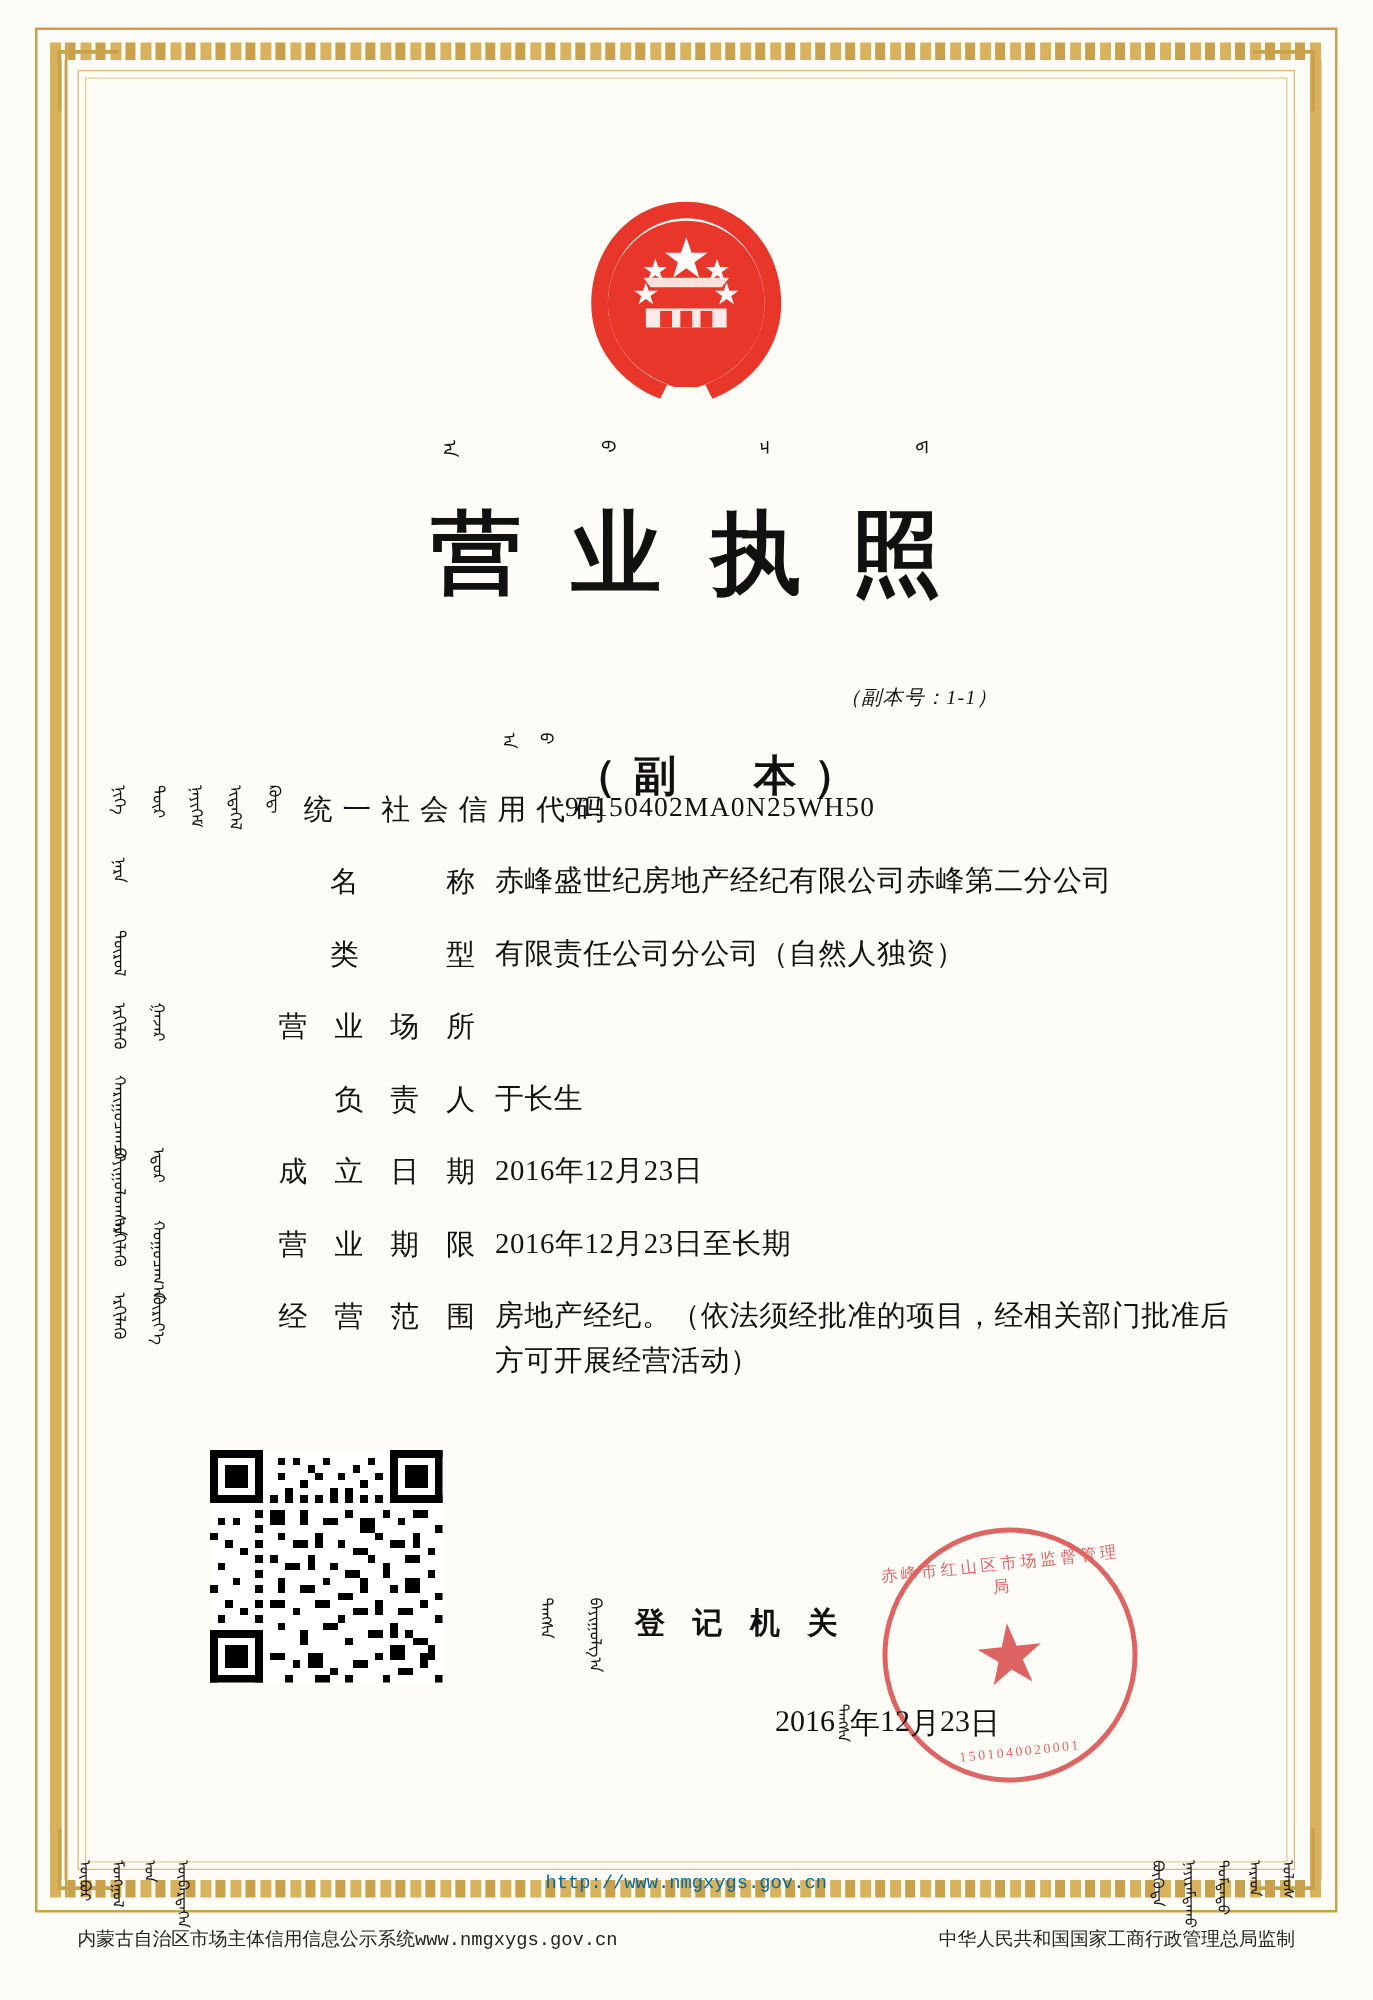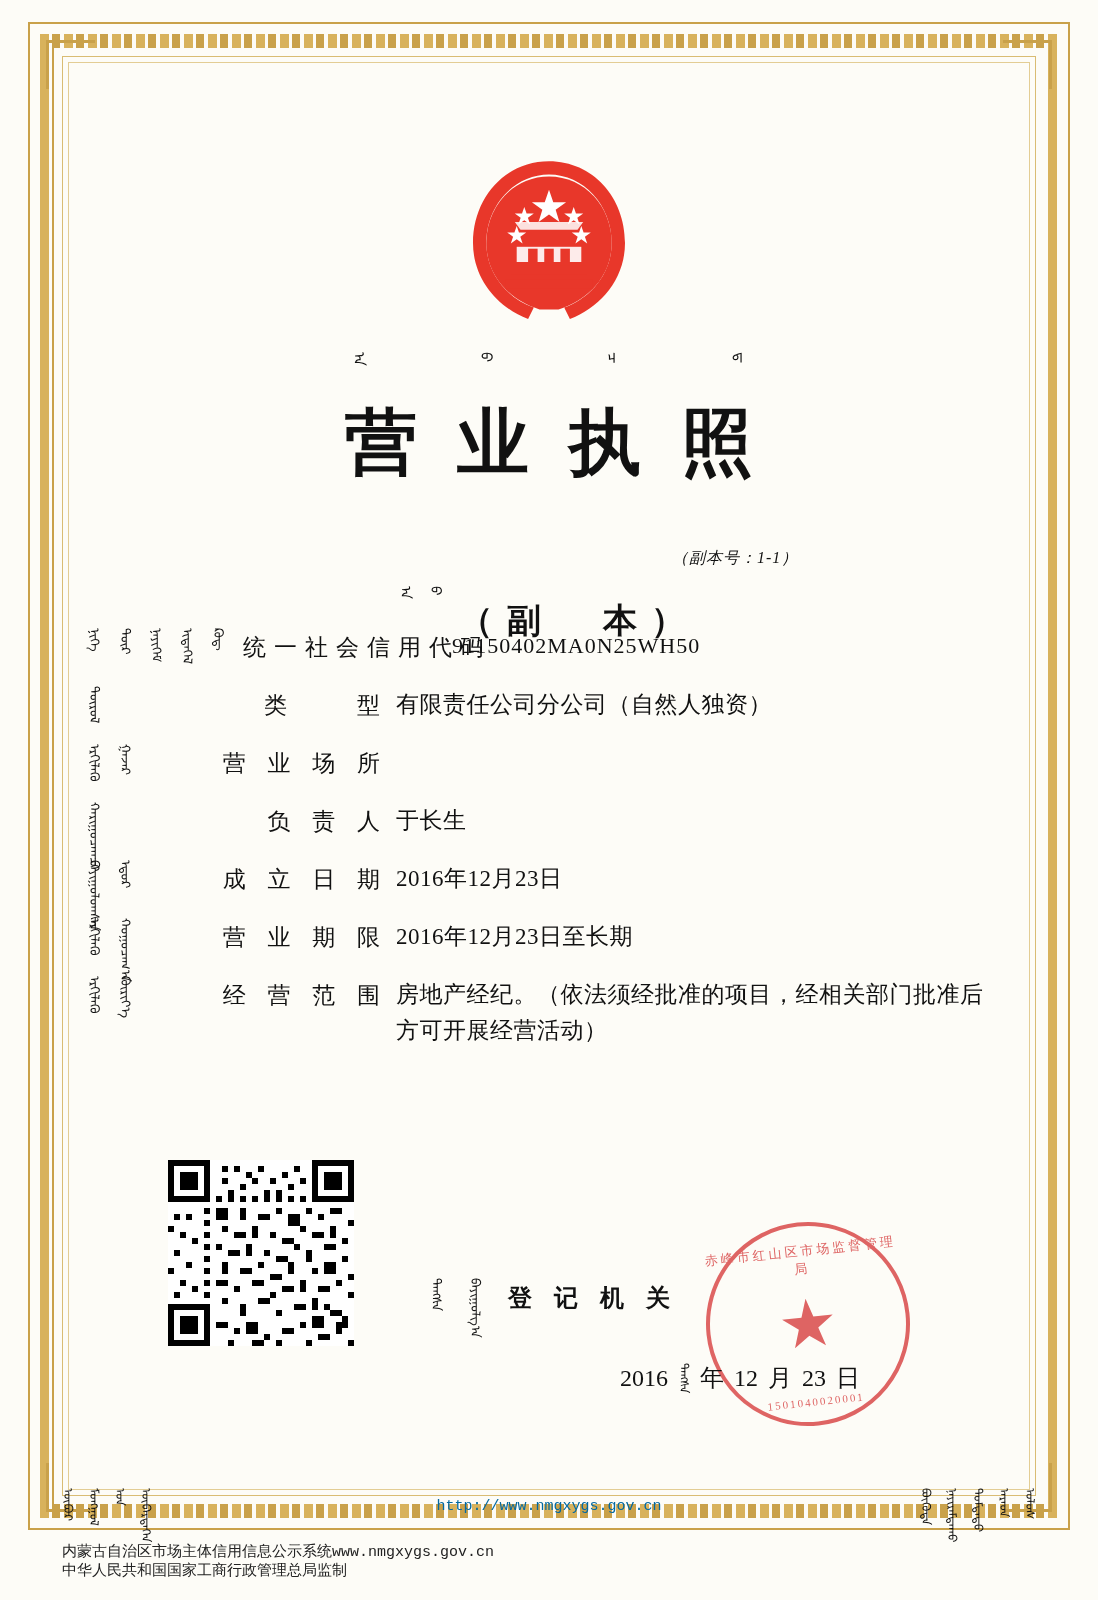--- a/index.html
+++ b/index.html
@@ -242,21 +242,20 @@
   .seal-txt-bottom { bottom: 14px; font-size: 11px; letter-spacing: 2px; }
 
   
   .date-line {
     position: absolute;
     left: 620px;
     top: 1362px;
     display: flex;
     align-items: center;
     font-size: 24px;
-    gap: 10px;
   }
   .date-line .mong { height: 30px; font-size: 12px; }
 
   
   .footer-url {
     position: absolute;
     left: 0; right: 0;
     top: 1498px;
     text-align: center;
     font-family: "Liberation Mono", monospace;
@@ -283,21 +282,20 @@
   .footer-bottom {
     position: absolute;
     left: 0; right: 0;
     top: 1542px;
     display: flex;
     justify-content: space-between;
     padding: 0 62px;
     box-sizing: border-box;
     font-size: 15px;
     color: #222;
-    flex-direction: column;
   }
   .footer-bottom .mono { font-family: "Liberation Mono", monospace; }
 </style>
 </head>
 <body>
 
 <div id="license">
 
   <div class="border-outer"></div>
   <div class="border-mid"></div>
@@ -359,20 +357,27 @@
         <span class="mong">ᠨᠢᠭᠡ</span>
         <span class="mong">ᠳᠦᠷ</span>
         <span class="mong">ᠨᠡᠶᠢᠭᠡᠮ</span>
         <span class="mong">ᠢᠲᠡᠭᠡᠯ</span>
         <span class="mong">ᠺᠣᠳ᠋</span>
         <span class="label-cn">统一社会信用代码</span>
       </div>
       <div class="value code">91150402MA0N25WH50</div>
     </div>
 
+    <div class="row">
+      <div class="mong-col">
+        <span class="mong">ᠨᠡᠷᠡ</span>
+        <span class="label-cn">名　　称</span>
+      </div>
+      <div class="value">赤峰盛世纪房地产经纪有限公司赤峰第二分公司</div>
+    </div>
 
     <div class="row">
       <div class="mong-col">
         <span class="mong">ᠲᠥᠷᠥᠯ</span>
         <span class="label-cn">类　　型</span>
       </div>
       <div class="value">有限责任公司分公司（自然人独资）</div>
     </div>
 
     <div class="row">

